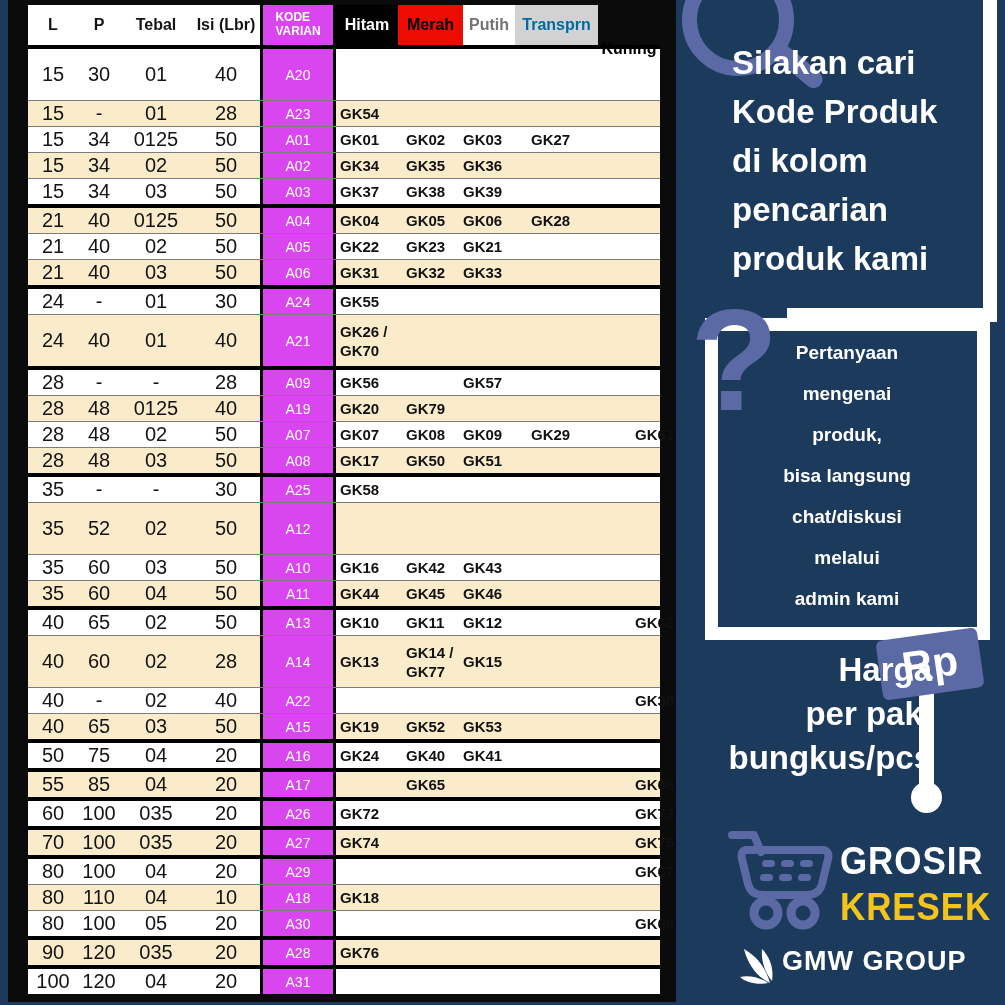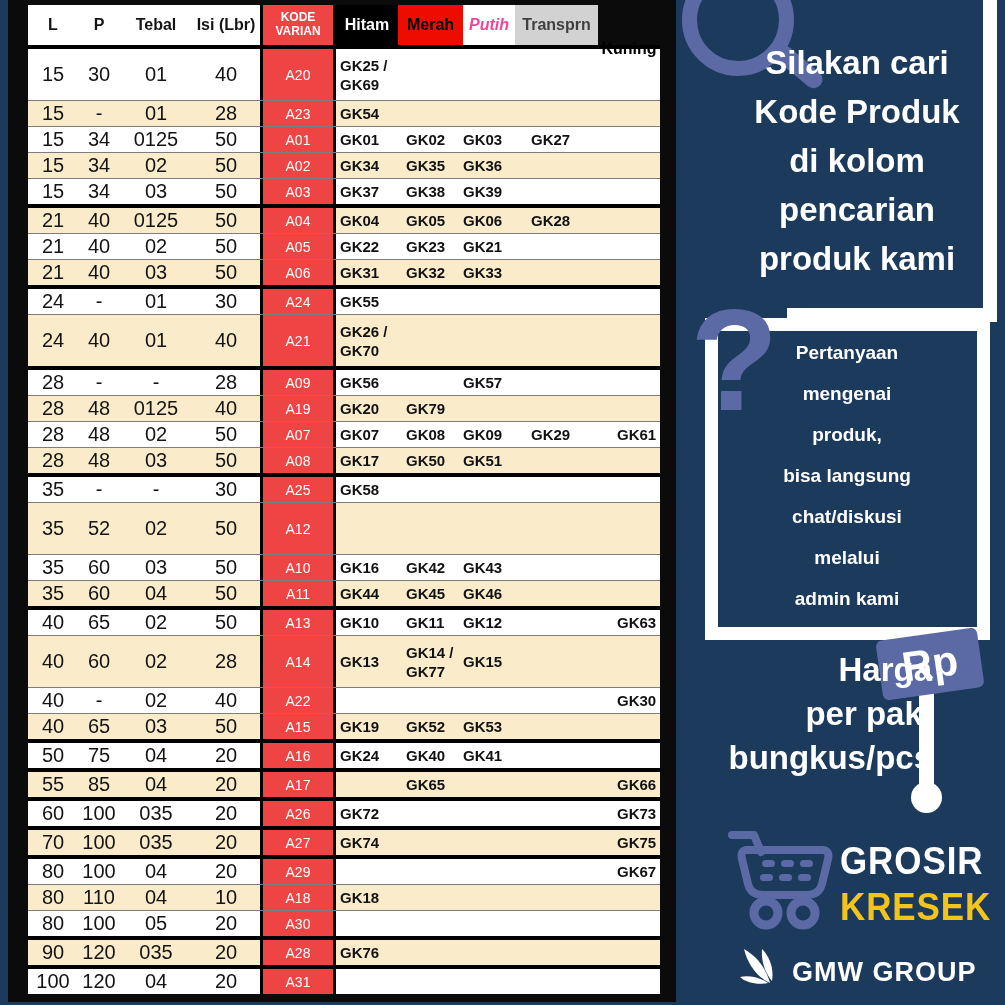--- a/index.html
+++ b/index.html
@@ -6,64 +6,64 @@
   .stage{position:relative;width:1005px;height:1005px;background:#1b3a5c;overflow:hidden;
          font-family:"Liberation Sans",sans-serif}
   
   .table-wrap{position:absolute;left:8px;top:0;width:668px;height:1002px;background:#0b0b0b;
               box-sizing:border-box;padding:5px 16px 0 20px}
   .thead{display:flex;height:40px;border-bottom:4px solid #000}
   .nums{display:grid;grid-template-columns:50px 42px 72px 68px;flex:0 0 232px;width:232px}
   .nums span{display:flex;align-items:center;justify-content:center;color:#141414}
   .thead .nums{background:#fff}
   .thead .nums span{font-weight:bold;font-size:16px}
-  .kodecell{flex:0 0 70px;width:70px;background:#ef4444;border-left:3px solid #000;border-right:3px solid #000;
-            color:#fff;display:flex;align-items:center;justify-content:center;text-align:center}
+  .kodecell{flex:0 0 70px;width:70px;background:#d946ef;border-left:3px solid #000;border-right:3px solid #000;
+            color:#fff;display:flex;align-items:center;justify-content:center;text-align:left}
   .thead .kodecell{font-size:12px;font-weight:bold;white-space:pre-line;line-height:1.15}
   .colorheads{flex:1;display:flex}
   .colorheads .ch{display:flex;align-items:center;justify-content:center;font-weight:bold;font-size:16px}
   .row{display:flex;height:25px;border-top:1px solid #7d7d7d}
   .row.first{border-top:none}
   .row.gs{border-top:4px solid #000}
   .row.tall{height:51px}
   .row.white{background:#ffffff}
   .row.beige{background:#faecca}
   .row .nums span{font-size:20px}
   .row .kodecell{font-weight:normal;font-size:14px}
   .codes{flex:1;position:relative}
   .code{position:absolute;top:50%;transform:translateY(-50%);font-weight:bold;font-size:15px;
         white-space:pre-line;line-height:1.3;color:#111}
-  .code-h{left:4px}.code-m{left:70px}.code-pu{left:127px}.code-t{left:195px}.code-k{left:281px}
+  .code-h{left:4px}.code-m{left:70px}.code-pu{left:127px}.code-t{left:195px}.code-k{left:299px}
   
   .panel{position:absolute;left:676px;top:0;width:329px;height:1005px;color:#fff}
   .mag-circle{position:absolute;left:6px;top:-36px;width:112px;height:112px;box-sizing:border-box;
               border:15px solid #5b6aa4;border-radius:50%}
   .mag-handle{position:absolute;left:95px;top:58px;width:56px;height:18px;border-radius:9px;
               background:#5b6aa4;transform:rotate(40deg)}
   .f1-right{position:absolute;left:307px;top:0;width:14px;height:322px;background:#fff}
   .f1-bottom{position:absolute;left:111px;top:308px;width:210px;height:14px;background:#fff}
-  .search-note{position:absolute;left:56px;top:38px;width:250px;text-align:center;font-weight:bold;
+  .search-note{position:absolute;left:56px;top:38px;width:250px;font-weight:bold;
                font-size:33px;line-height:49px;white-space:pre-line}
   .qmark{position:absolute;left:14px;top:288px;font-size:145px;line-height:1;font-weight:bold;color:#5b6aa4}
   .frame2{position:absolute;left:29px;top:318px;width:285px;height:322px;box-sizing:border-box;
           border:13px solid #fff}
   .question-note{position:absolute;left:46px;top:332px;width:250px;text-align:center;font-weight:bold;
                  font-size:19px;line-height:41px;white-space:pre-line}
   .price-note{position:absolute;left:16px;top:648px;width:240px;text-align:right;font-weight:bold;
               font-size:33px;line-height:44px;white-space:pre-line}
   .pole{position:absolute;left:243px;top:690px;width:15px;height:100px;background:#fff}
   .ball{position:absolute;left:235px;top:782px;width:31px;height:31px;border-radius:50%;background:#fff}
   .rp-sign{position:absolute;left:203px;top:634px;width:102px;height:60px;background:#5b6aa4;
            border-radius:6px;transform:rotate(-8deg);display:flex;align-items:center;justify-content:center}
   .rp-sign span{font-size:42px;font-weight:bold;color:#fff}
   .cart{position:absolute;left:44px;top:820px;width:124px;height:112px}
   .brand{position:absolute;left:164px;top:838px;transform:scaleX(.92);transform-origin:left top}
   .brand1{font-size:38px;font-weight:bold;letter-spacing:1px;color:#fff;line-height:46px}
   .brand2{font-size:38px;font-weight:bold;letter-spacing:1px;color:#f3c41c;line-height:46px}
-  .gmw{position:absolute;left:60px;top:946px;display:flex;align-items:flex-end;gap:12px}
+  .gmw{position:absolute;left:60px;top:946px;display:flex;align-items:flex-start;gap:2px}
   .gmw span{font-size:27px;font-weight:bold;letter-spacing:1px;color:#fff}
   .wing{width:44px;height:42px}
 </style>
 </head>
 <body>
 
 <div class="stage">
 
   <div class="table-wrap">
     <div class="thead">
@@ -71,38 +71,34 @@
         <span>L</span>
         <span>P</span>
         <span>Tebal</span>
         <span>Isi (Lbr)</span>
       </div>
       <div class="kodecell">KODE
 VARIAN</div>
       <div class="colorheads">
           <div class="ch" style="flex: 0 0 62px; background: rgb(0, 0, 0); color: rgb(255, 255, 255);">Hitam</div>
           <div class="ch" style="flex: 0 0 65px; background: rgb(238, 11, 0); color: #000000;">Merah</div>
-          <div class="ch" style="flex: 0 0 52px; background: rgb(255, 255, 255); color: #ec4899; font-style: italic;">Putih</div>
-          <div class="ch" style="flex: 0 0 83px; background: rgb(210, 210, 210); color: #404040; text-align: right;">Transprn</div>
+          <div class="ch" style="flex: 0 0 52px; background: rgb(255, 255, 255); color: #737373;">Putih</div>
+          <div class="ch" style="flex: 0 0 83px; background: rgb(210, 210, 210); color: #0369a1; text-align: right;">Transprn</div>
           <div class="ch" style="flex: 0 0 62px; background: rgb(255, 255, 0); color: rgb(0, 0, 0); margin-top: 44px;">Kuning</div>
         </div>
     </div>
     <div id="rows">
         <div class="row white tall first">
           <div class="nums">
             <span>15</span>
             <span>30</span>
             <span>01</span>
             <span>40</span>
           </div>
           <div class="kodecell">A20</div>
-          <div class="codes">
-            <span class="code code-h">GK25 /
-GK69</span>
-          </div>
         </div>
         <div class="row beige">
           <div class="nums">
             <span>15</span>
             <span>-</span>
             <span>01</span>
             <span>28</span>
           </div>
           <div class="kodecell">A23</div>
           <div class="codes">
@@ -459,20 +455,23 @@
           </div>
         </div>
         <div class="row white">
           <div class="nums">
             <span>80</span>
             <span>100</span>
             <span>05</span>
             <span>20</span>
           </div>
           <div class="kodecell">A30</div>
+          <div class="codes">
+            <span class="code code-k">GK68</span>
+          </div>
         </div>
         <div class="row beige gs">
           <div class="nums">
             <span>90</span>
             <span>120</span>
             <span>035</span>
             <span>20</span>
           </div>
           <div class="kodecell">A28</div>
           <div class="codes">

